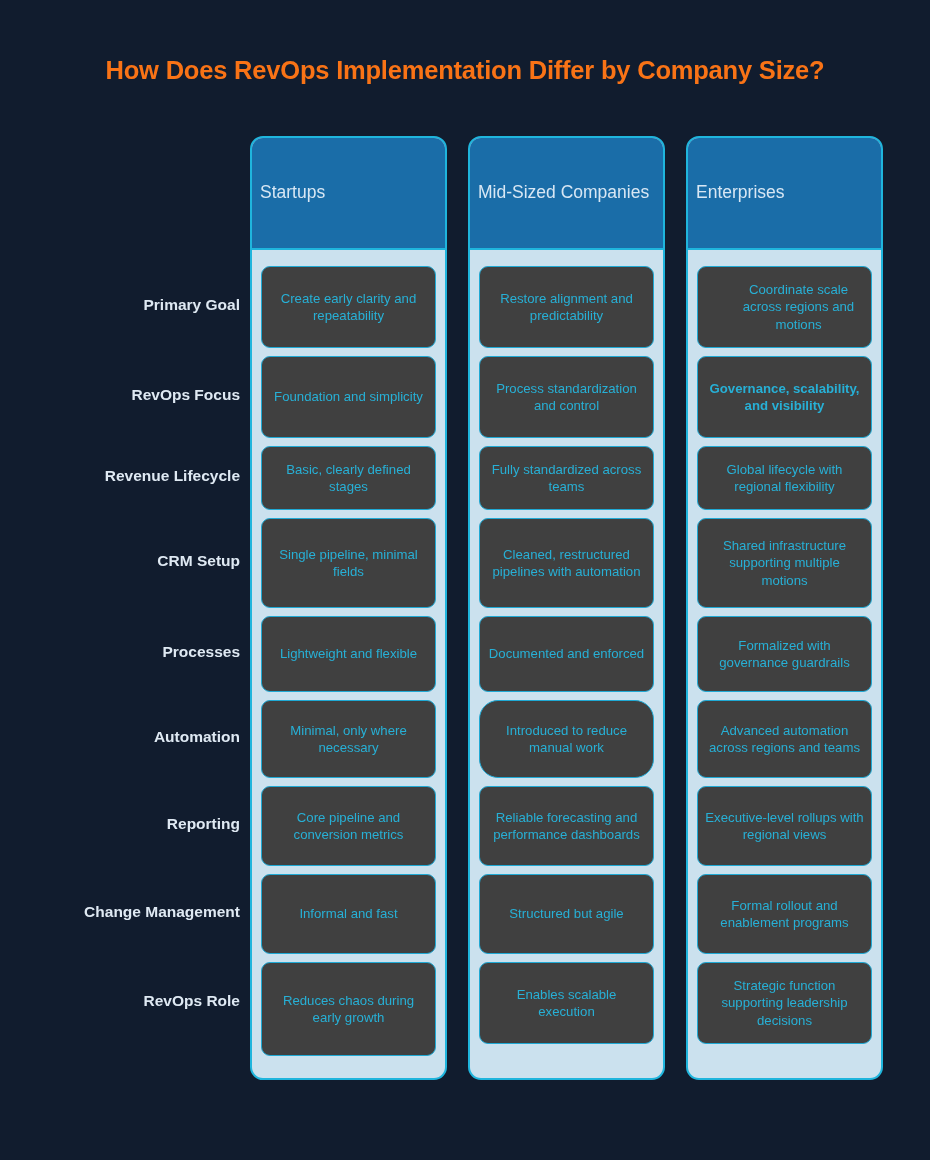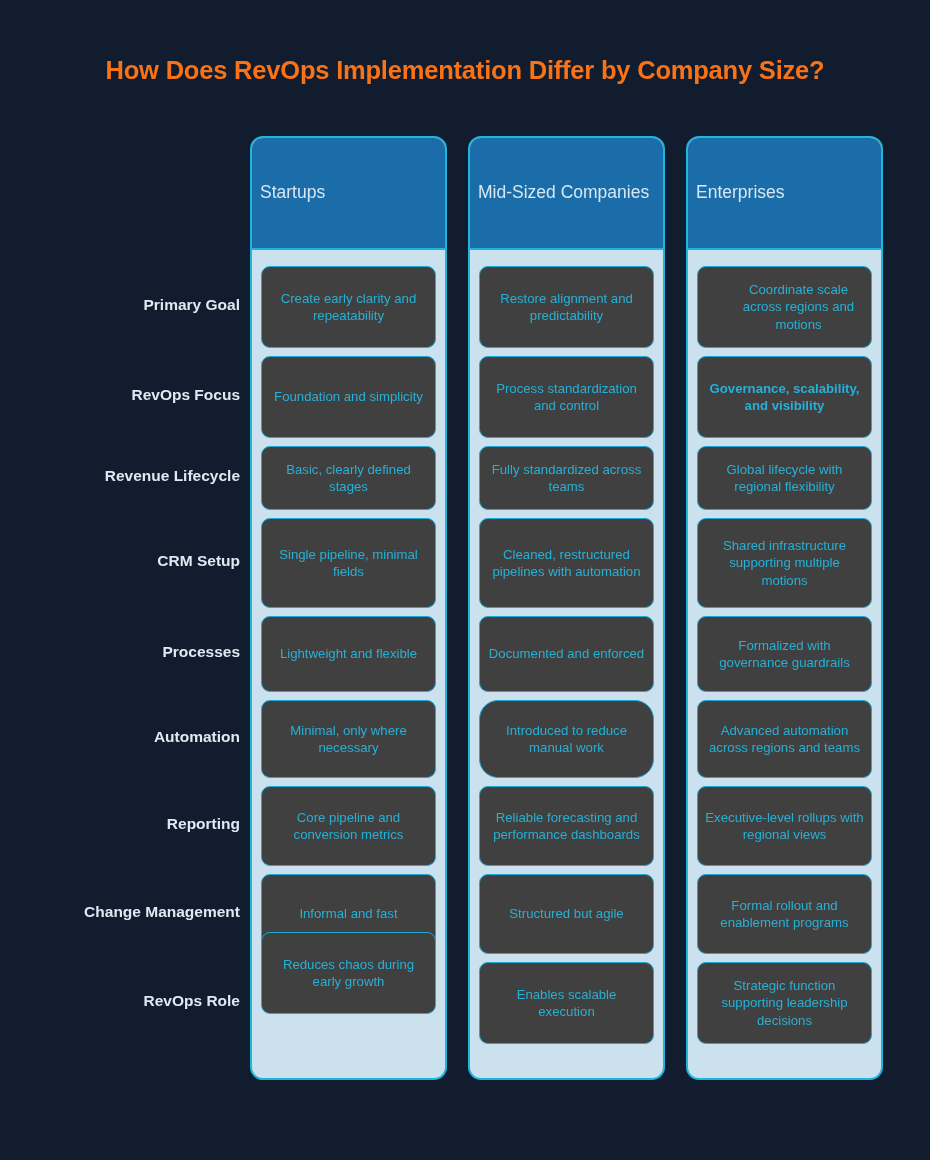--- a/index.html
+++ b/index.html
@@ -148,21 +148,21 @@
           </div>
           <div class="cell" style="top: 448px; height: 78px;">
             <div class="cell-text">Minimal, only where necessary</div>
           </div>
           <div class="cell" style="top: 534px; height: 80px;">
             <div class="cell-text">Core pipeline and conversion metrics</div>
           </div>
           <div class="cell" style="top: 622px; height: 80px;">
             <div class="cell-text">Informal and fast</div>
           </div>
-          <div class="cell" style="top: 680px; height: 82px;">
+          <div class="cell" style="top: 710px; height: 94px;">
             <div class="cell-text">Reduces chaos during early growth</div>
           </div>
         </div>
     </div>
 
     <div class="panel" id="panel-1" style="left: 468px; width: 197px;">
       <div class="panel-header">
         <div class="panel-header-label">Mid-Sized Companies</div>
       </div>
       <div class="panel-body">

